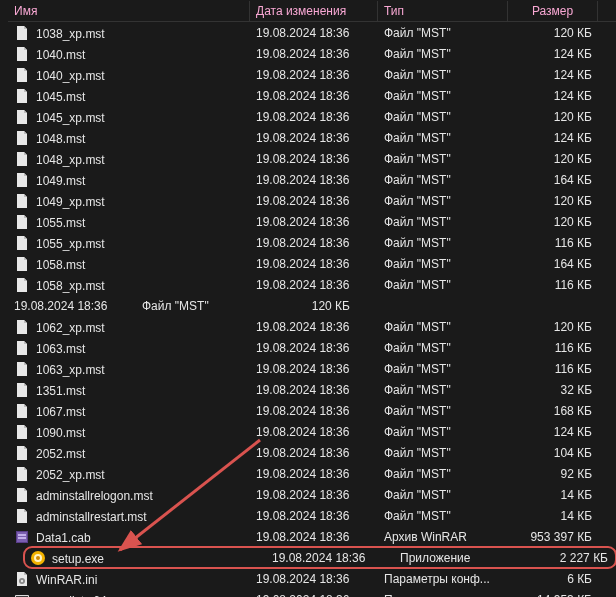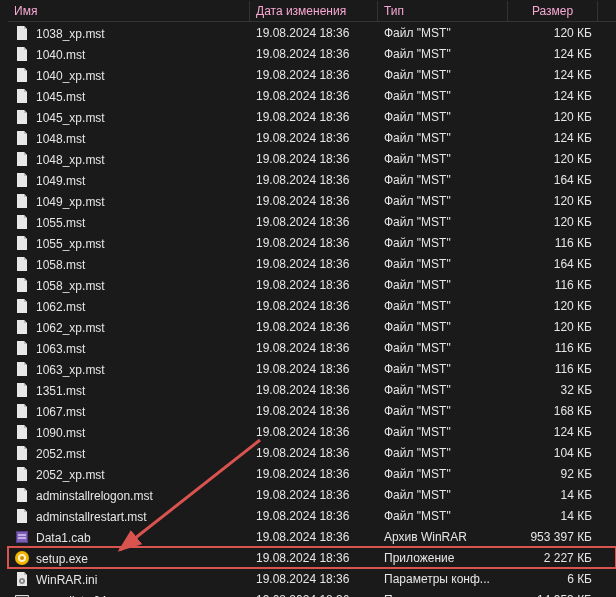--- a/index.html
+++ b/index.html
@@ -35,21 +35,22 @@
   .rows { }
   .row {
     display: flex;
     height: 21px;
     align-items: center;
     padding: 0;
   }
   .row.highlight {
     outline: 2px solid #d9534f;
     outline-offset: -1px;
-    border-radius: 0;
+    border-radius: 8px;
+    margin-left: 16px;
   }
   .row .cell {
     padding: 0 6px;
     white-space: nowrap;
     overflow: hidden;
     text-overflow: ellipsis;
     color: #e6e6e6;
   }
   .cell-name { width: 242px; display: flex; align-items: flex-end; gap: 6px; }
   .cell-date { width: 128px; }
@@ -249,29 +250,20 @@
             <path fill="#bdbdbd" d="M10 1v3h3z"></path>
           </svg>
         </span>
         <span>1058_xp.mst</span>
       </div>
       <div class="cell cell-date">19.08.2024 18:36</div>
       <div class="cell cell-type">Файл "MST"</div>
       <div class="cell cell-size">116 КБ</div>
     </div>
     <div class="row">
-      <div class="cell cell-name">
-        <span class="icon">
-          <svg viewBox="0 0 16 16">
-            <path fill="#e8e8e8" d="M3 1h7l3 3v11H3z"></path>
-            <path fill="#bdbdbd" d="M10 1v3h3z"></path>
-          </svg>
-        </span>
-        <span>1062.mst</span>
-      </div>
       <div class="cell cell-date">19.08.2024 18:36</div>
       <div class="cell cell-type">Файл "MST"</div>
       <div class="cell cell-size">120 КБ</div>
     </div>
     <div class="row">
       <div class="cell cell-name">
         <span class="icon">
           <svg viewBox="0 0 16 16">
             <path fill="#e8e8e8" d="M3 1h7l3 3v11H3z"></path>
             <path fill="#bdbdbd" d="M10 1v3h3z"></path>

